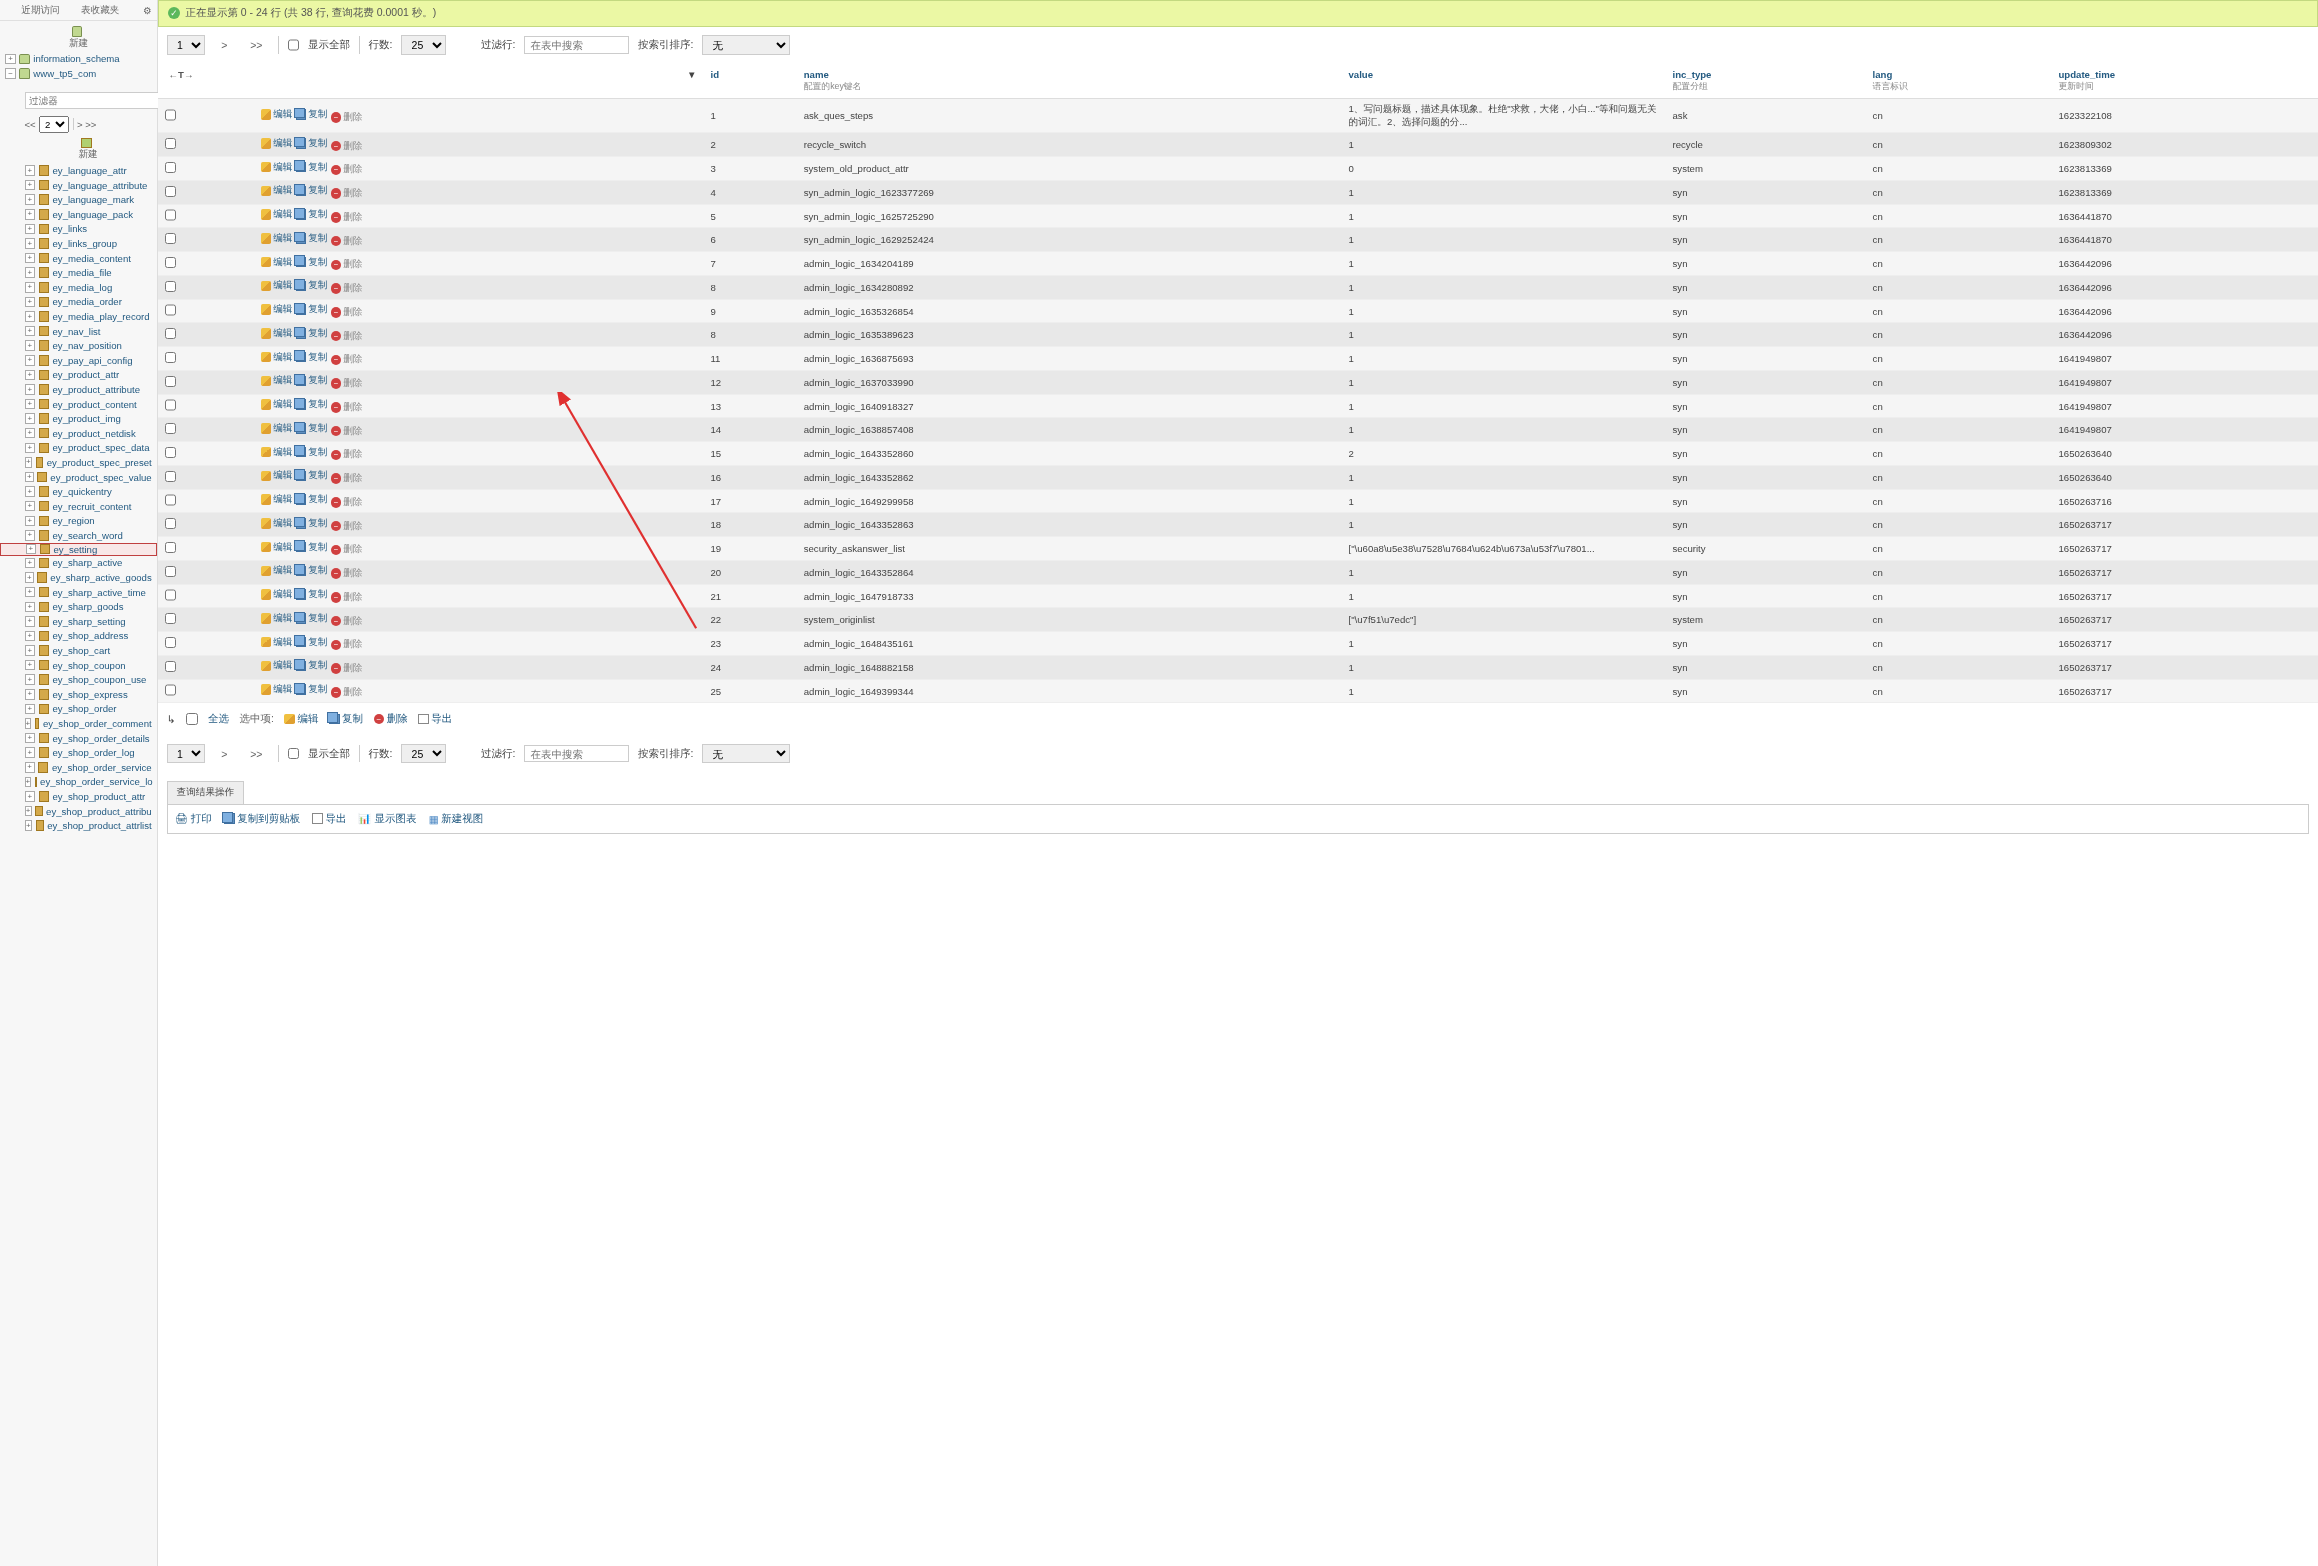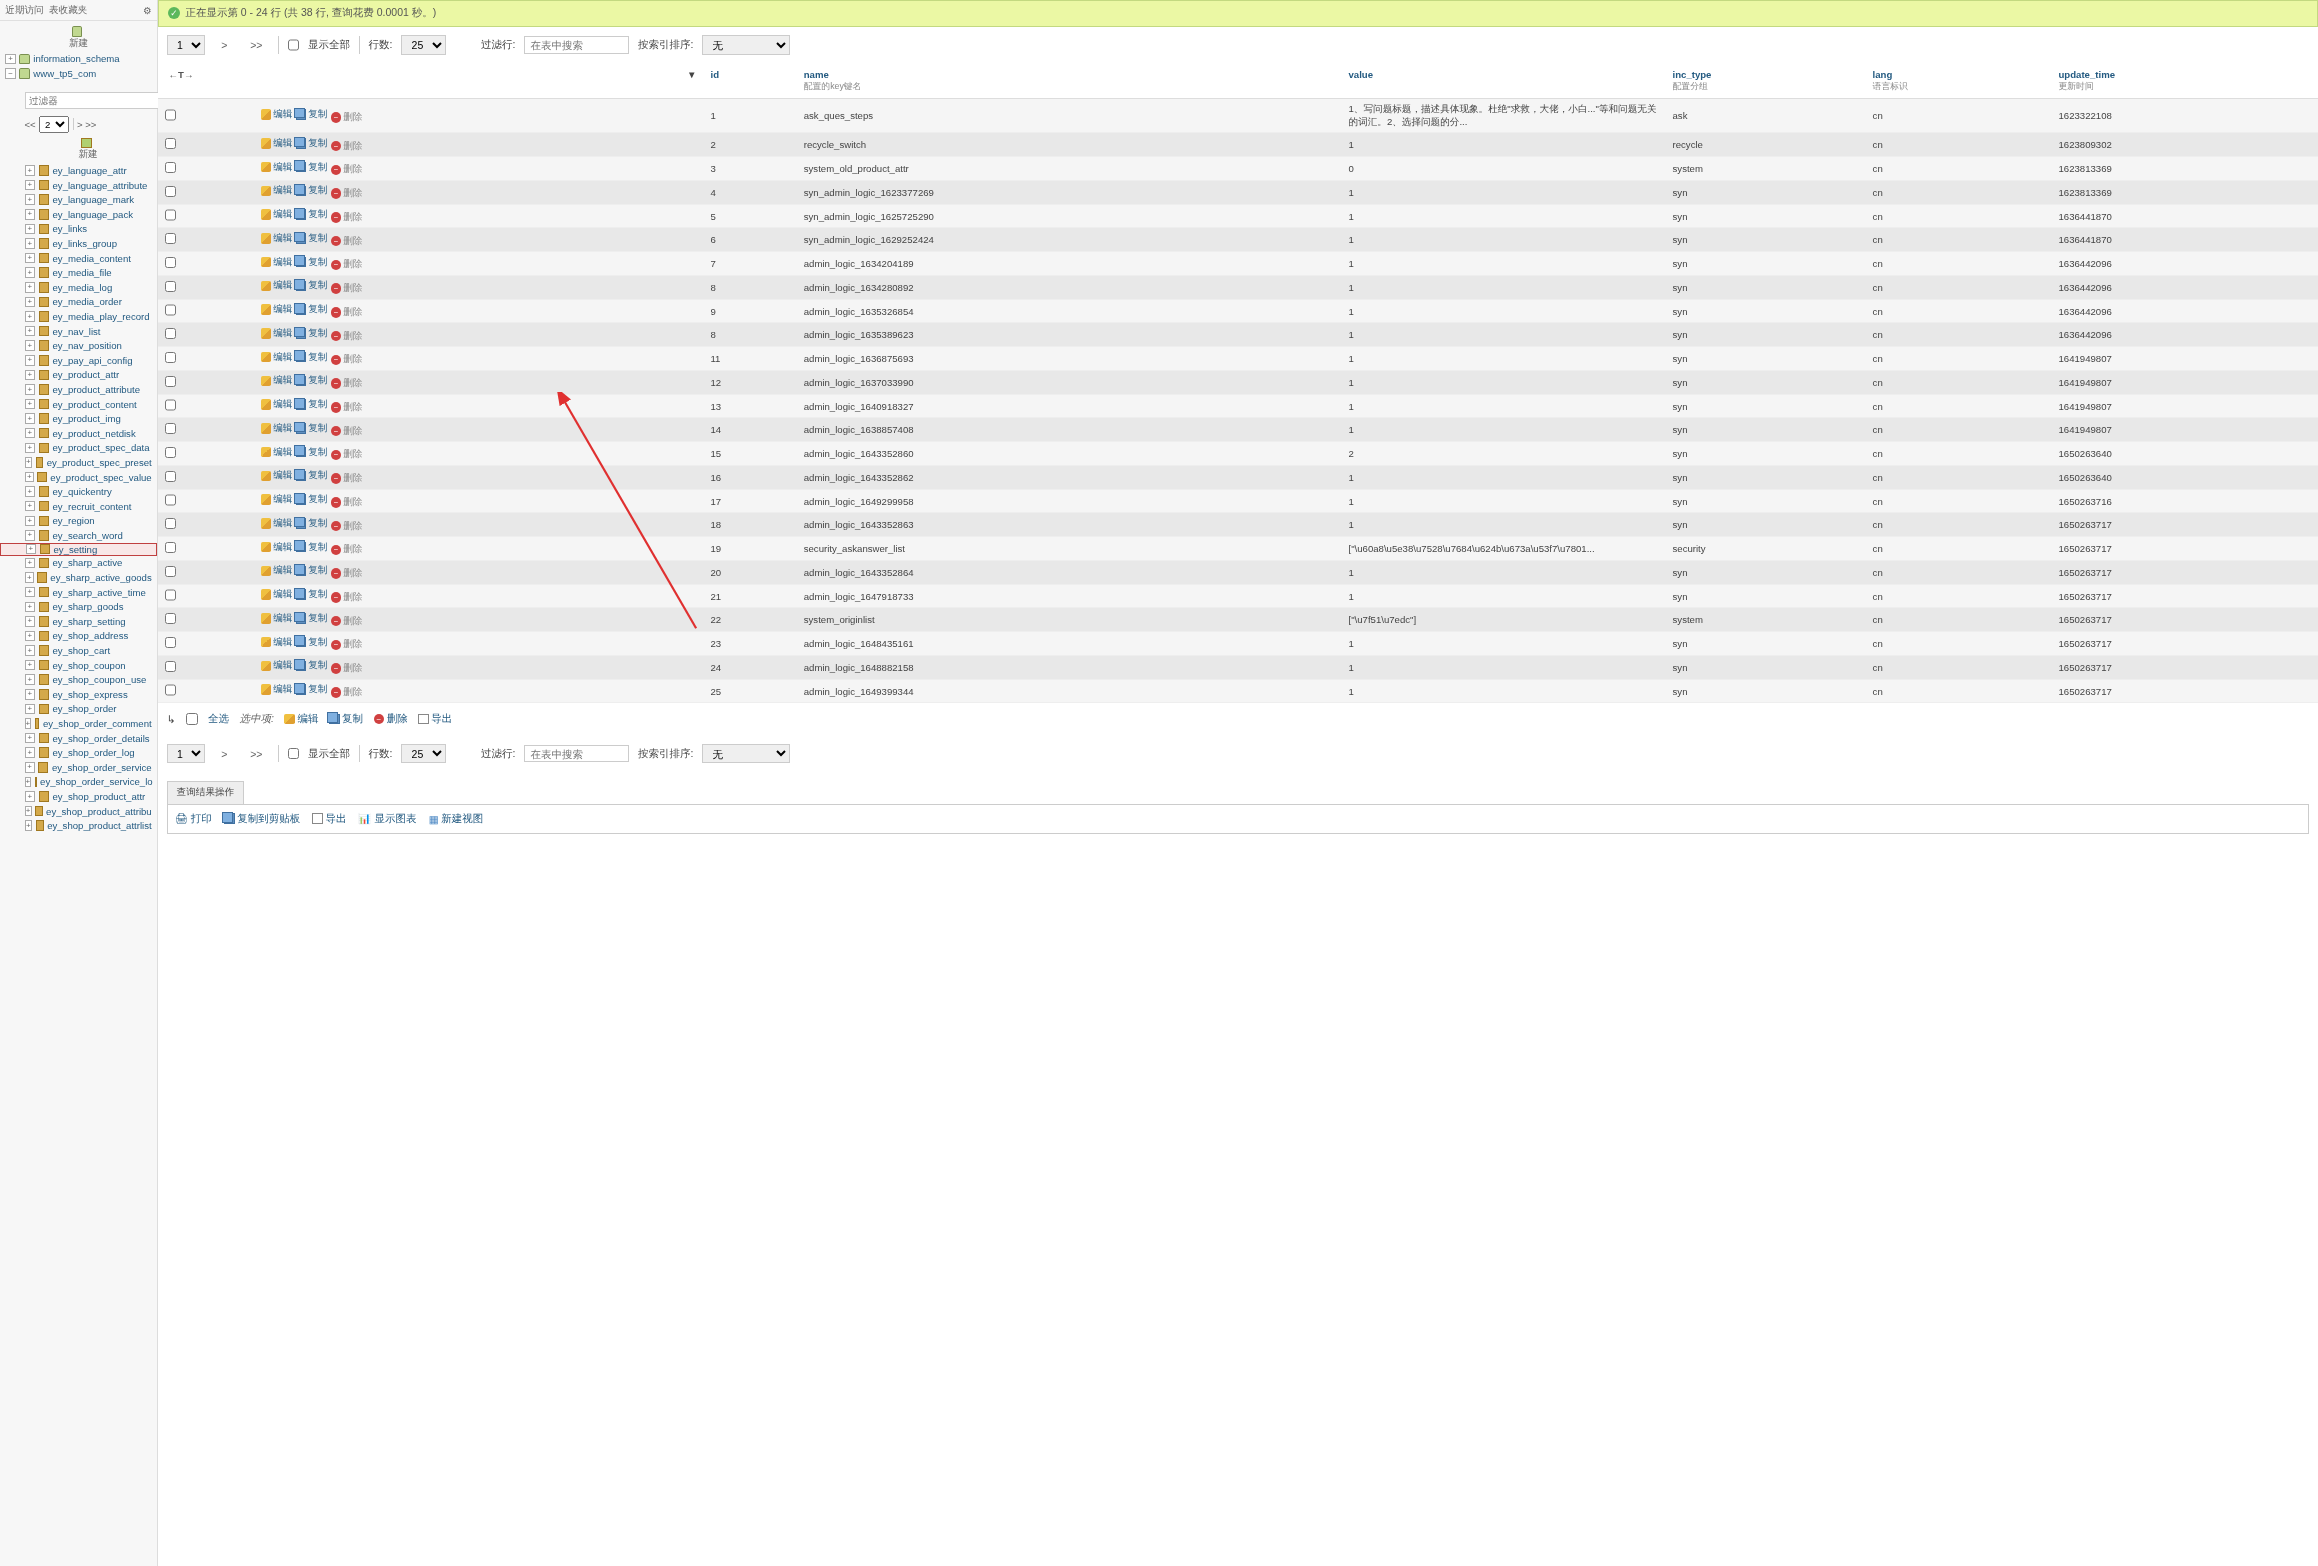--- a/index.html
+++ b/index.html
@@ -1,20 +1,20 @@
 <!DOCTYPE html>
 <html style="font-size:14px"><head>
 <meta charset="utf-8">
 <style>
 * { box-sizing: border-box; margin: 0; padding: 0; }
 body { font-family: "Microsoft YaHei", Arial, sans-serif; font-size: 10.5px; color: #444; background: #fff; }
 .container { display: flex; width: 100%; }
 .sidebar { width: 158px; background: #f7f7f7; border-right: 0.9px solid #ddd; min-height: 100vh; }
 .sidebar-top { display: flex; align-items: center; gap: 5.3px; padding: 3.5px 5.3px; border-bottom: 0.9px solid #e0e0e0; }
-.sidebar-top span { font-size: 9.6px; color: #666; }
+.sidebar-top span { font-size: 9.6px; color: #666; margin-left: 16px; }
 .sidebar-top .settings-icon { margin-left: auto; cursor: pointer; }
 .tree { padding: 3.5px 0; }
 .tree-item { display: flex; align-items: center; padding: 1.8px 5.3px; cursor: pointer; font-size: 9.6px; color: #235a81; }
 .tree-item .expand { width: 10.5px; height: 10.5px; border: 0.9px solid #aaa; background: #fff; display: inline-flex; align-items: center; justify-content: center; font-size: 7.9px; color: #666; margin-right: 3.5px; line-height: 1; }
 .tree-item .table-icon { width: 10.5px; height: 10.5px; background: #d4a94a; border: 0.9px solid #a07820; margin-right: 3.5px; display: inline-block; }
 .tree-item .db-icon { width: 10.5px; height: 10.5px; background: #c0d890; border: 0.9px solid #7a9050; border-radius: 1.8px 1.8px 0 0; margin-right: 3.5px; display: inline-block; }
 .tree-item.indent2 { padding-left: 24.5px; }
 .tree-item.new { color: #666; flex-direction: column; }
 .tree-item.highlighted { border: 1.8px solid #c04040; background: #f8e8e8; padding-top: 0; padding-bottom: 0; }
 .filter-row { padding: 3.5px 5.3px 3.5px 24.5px; display: flex; align-items: center; gap: 3.5px; margin-top: 8px; }
@@ -48,21 +48,21 @@
 .icon-edit { width: 10.5px; height: 10.5px; background: linear-gradient(135deg,#f0c040 50%,#e0a030 50%); display: inline-block; border-radius: 1.8px; }
 .icon-copy { width: 10.5px; height: 10.5px; background: #6090c0; display: inline-block; border: 0.9px solid #4070a0; position: relative; }
 .icon-copy::after { content:''; position:absolute; width:8.8px; height:8.8px; background:#80b0e0; border:0.9px solid #4070a0; top:-2.6px; left:-2.6px; }
 .icon-delete { width: 10.5px; height: 10.5px; border-radius: 50%; background: #d04040; display: inline-flex; align-items: center; justify-content: center; color: #fff; font-size: 7.9px; }
 .sort-header { background: #f0f0f0; }
 .sort-header th { padding: 5.3px 7px; }
 .arrow-btn { color: #555; cursor: pointer; margin: 0 3.5px; }
 
 .bottom-actions { display: flex; align-items: center; gap: 10.5px; padding: 8.8px; font-size: 10.5px; }
 .bottom-actions .link { color: #235a81; cursor: pointer; display: inline-flex; align-items: center; gap: 2.6px; }
-.bottom-actions .sel-label { color: #666; font-style: italic; }
+.bottom-actions .sel-label { color: #666; }
 
 .result-ops { margin: 8.8px; }
 .result-ops .tab-label { display: inline-block; padding: 4.4px 8.8px; border: 0.9px solid #ccc; border-bottom: none; background: #eee; font-size: 9.6px; }
 .result-ops .ops-row { border: 0.9px solid #ccc; padding: 7px; display: flex; align-items: center; gap: 12.3px; }
 .result-ops .ops-row .link { color: #235a81; cursor: pointer; display: inline-flex; align-items: center; gap: 2.6px; font-size: 10.5px; }
 
 .red-arrow { position: absolute; pointer-events: none; }
 
 .checkbox { width: 11.4px; height: 11.4px; }
 </style>

